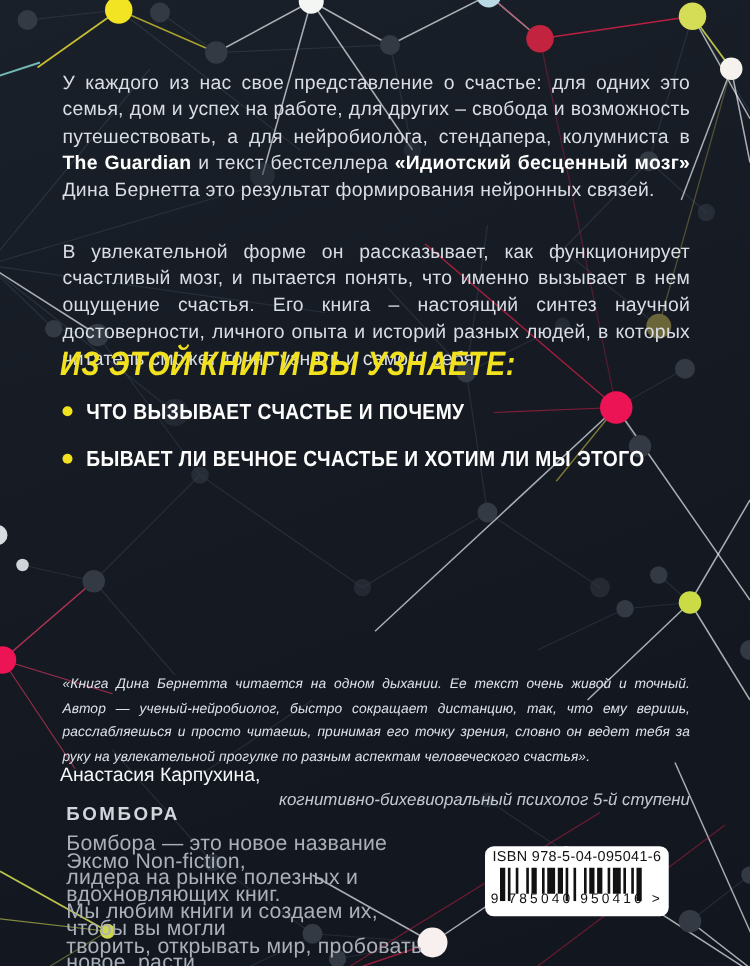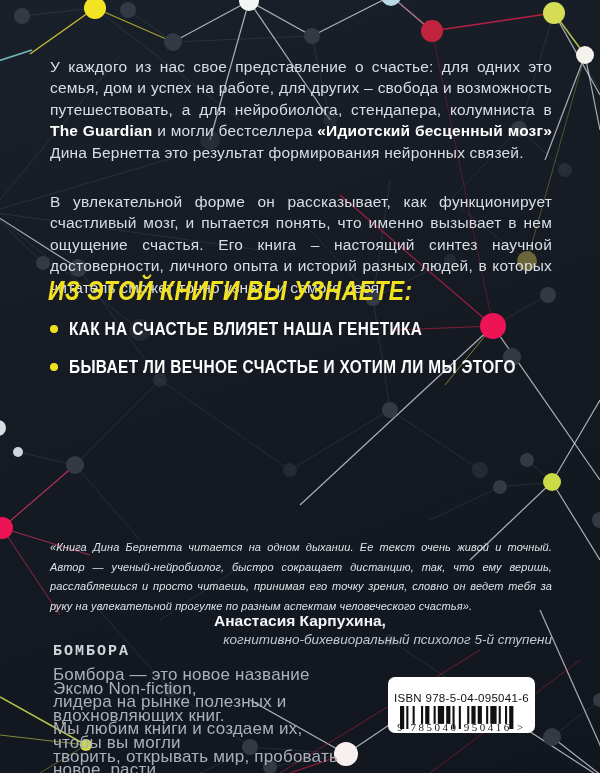--- a/index.html
+++ b/index.html
@@ -38,44 +38,44 @@
     line-height:26px; letter-spacing:.4px; white-space:nowrap;
   }
   .bullet-text span{display:block;}
 
   .quote{
     position:absolute; left:50px; top:527px; width:502px;
     color:#dde2e8; font-style:italic; font-size:11px; line-height:19.5px;
     text-align:justify; letter-spacing:.1px;
   }
   .attr-name{
-    position:absolute; right:48px; top:612px; width:504px; text-align:center;
-    color:#f4f6f8; font-weight:bold; font-size:15.5px;
+    position:absolute; right:48px; top:612px; width:504px; text-align:left;
+    color:#f4f6f8; font-weight:normal; font-size:15.5px;
   }
   .attr-role{
     position:absolute; right:48px; top:632px; width:504px; text-align:right;
     color:#c3c9d1; font-style:italic; font-size:13.5px;
   }
 
   .publisher{position:absolute; left:53px; top:643px; width:300px;}
   .publisher-name{
-    color:#d2d7dd; font-weight:bold; font-size:15px; letter-spacing:2px;font-family:Liberation Mono, monospace;
+    color:#d2d7dd; font-weight:bold; font-size:15px; letter-spacing:2px;
   }
   .publisher-lines{margin-top:8px; color:#aab0b9; font-size:17px; line-height:13.6px; letter-spacing:.2px;}
 
   .barcode{
     position:absolute; left:388px; top:677px; width:147px; height:56px;
     background:#ffffff; border-radius:7px; z-index:3;
-    display:flex; flex-direction:column; align-items:center; padding-top:15px; box-sizing:border-box;
+    display:flex; flex-direction:column; align-items:center; padding-top:3px; box-sizing:border-box;
   }
   .isbn{color:#111; font-size:11.5px; letter-spacing:.3px; line-height:13px;}
   .bars{margin-top:1px; width:128px; height:27px; display:block;}
   .bdigits{
     margin-top:-8px; color:#111; font-size:11px; letter-spacing:2.5px;
-    line-height:12px; font-family:Liberation Serif, serif;
+    line-height:12px; font-family:Liberation Sans, sans-serif;
   }
 </style>
 </head>
 <body>
 
 <div id="cover">
 
   <svg id="net" viewBox="0 0 600 773" xmlns="http://www.w3.org/2000/svg">
     <g stroke="#8fa2b8" stroke-opacity="0.15" stroke-width="1">
       <line x1="-10" y1="212" x2="120" y2="55"></line>
@@ -208,33 +208,33 @@
       <circle cx="346" cy="754" r="12" fill="#f7f0ee"></circle>
       <circle cx="86" cy="745" r="6" fill="#cdd64e"></circle>
       <circle cx="-2" cy="428" r="8" fill="#d8dde2"></circle>
       <circle cx="18" cy="452" r="5" fill="#cfd4da"></circle>
       <circle cx="453" cy="682" r="5" fill="#e6e2de"></circle>
     </g>
   </svg>
 
   <div class="content">
 
-    <p class="para" id="p1"><span>У каждого из нас свое представление о счастье: для одних это семья, дом и успех на работе, для других – свобода и возможность путешествовать, а для нейробиолога, стендапера, колумниста в </span><b>The Guardian</b><span> и могли бестселлера </span><b>«Идиотский бесценный мозг»</b><span> Дина Бернетта это результат формирования нейронных связей.</span></p>
+    <p class="para" id="p1"><span>У каждого из нас свое представление о счастье: для одних это семья, дом и успех на работе, для других – свобода и возможность путешествовать, а для нейробиолога, стендапера, колумниста в </span><b>The Guardian</b><span> и текст бестселлера </span><b>«Идиотский бесценный мозг»</b><span> Дина Бернетта это результат формирования нейронных связей.</span></p>
 
     <p class="para" id="p2">В увлекательной форме он рассказывает, как функционирует счастливый мозг, и пытается понять, что именно вызывает в нем ощущение счастья. Его книга – настоящий синтез научной достоверности, личного опыта и историй разных людей, в которых читатель сможет точно узнать и самого себя.</p>
 
     <div class="learn-heading">
       <span>ИЗ ЭТОЙ КНИГИ ВЫ УЗНАЕТЕ:</span>
     </div>
 
     <div class="bullets">
       <div class="bullet-item">
         <span class="bullet-dot"></span>
         <div class="bullet-text">
-          <span>КАК НА СЧАСТЬЕ ВЛИЯЕТ НАША ГЕНЕТИКА</span>
+          <span>ЧТО ВЫЗЫВАЕТ СЧАСТЬЕ И ПОЧЕМУ</span>
           <span></span>
         </div>
       </div>
       <div class="bullet-item">
         <span class="bullet-dot"></span>
         <div class="bullet-text">
           <span>БЫВАЕТ ЛИ ВЕЧНОЕ СЧАСТЬЕ И ХОТИМ ЛИ МЫ ЭТОГО</span>
           <span></span>
         </div>
       </div>

